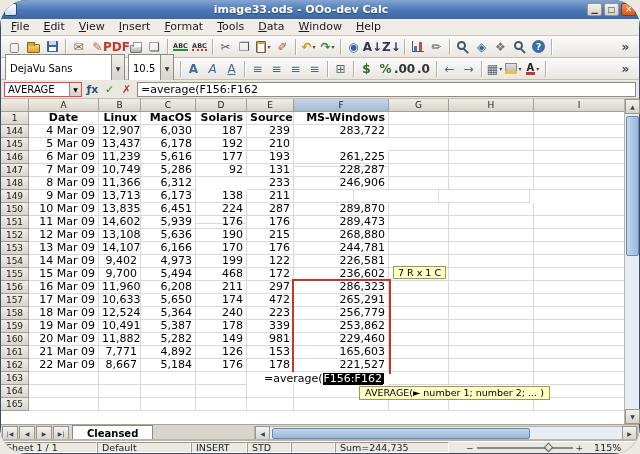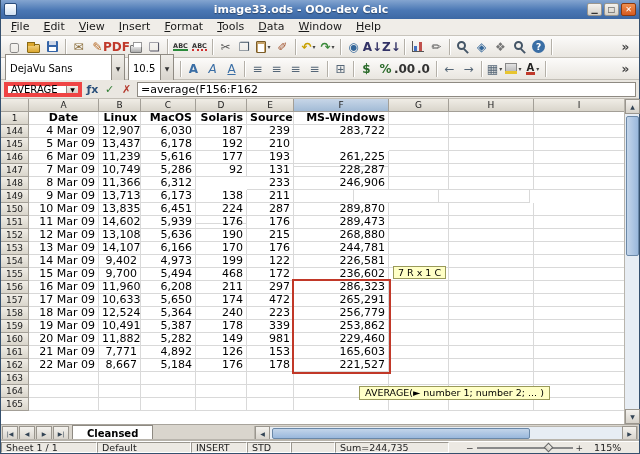--- a/index.html
+++ b/index.html
@@ -1,18 +1,18 @@
 <!DOCTYPE html>
 <html><head>
 <meta charset="utf-8">
 <style>
   * { margin:0; padding:0; box-sizing:border-box; }
   html,body { width:640px; height:454px; overflow:hidden; }
   body { font-family:"DejaVu Sans","Liberation Sans",sans-serif; background:#ece9e3; font-size:11px; }
-  #window { position:relative; width:640px; height:454px; background:#5eead4; box-shadow:inset 0 0 0 1px #35506e; overflow:hidden; }
+  #window { position:relative; width:640px; height:454px; background:#5eead4; box-shadow:inset 0 0 0 1px #35506e; overflow:hidden;border-radius:27px; }
 
   
   #titlebar { position:absolute; left:1px; top:0; width:638px; height:19px;
     background:linear-gradient(#84a5d0,#4a77b4 55%,#3c68a4); display:flex; align-items:center; padding:0 3px; }
   #app-icon { width:13px; height:13px; background:linear-gradient(#fff,#cfe0f2); border:1px solid #2a4c7a; border-radius:2px; }
   #title-text { flex:1; text-align:center; color:#fff; font-weight:bold; font-size:11px; text-shadow:0 1px 1px rgba(0,0,0,.4); white-space:nowrap; overflow:hidden; }
   .winbtn { width:15px; height:13px; margin-left:2px; display:flex; align-items:center; justify-content:center;
     font-size:8px; color:#333; background:linear-gradient(#f4f2ee,#d4d0c8); border:1px solid #9a968e; border-radius:2px; }
   .winbtn.close { background:linear-gradient(#f09050,#d55a20); color:#fff; border-color:#8a3a10; font-weight:bold; }
 
@@ -58,21 +58,21 @@
   .i-bgcolor { width:12px; height:11px; background:linear-gradient(#e2e2e2,#b2b2b2); border:1px solid #888; position:relative; }
   .i-bgcolor::after { content:""; position:absolute; left:-1px; right:-1px; bottom:-1px; height:3px; background:#e8c530; }
   .i-fontcolor { font-size:10px; font-weight:bold; color:#222; line-height:9px; border-bottom:3px solid #c0392b; padding:0 1px; }
   .i-abc { font-size:6.5px; font-weight:bold; color:#333; line-height:6px; text-align:center; }
   .i-abc.chk { border-bottom:2px solid #2a8a3a; }
   .i-abc.sqg { border-bottom:2px dotted #d03030; }
 
   
   #formulabar { position:absolute; left:1px; top:80px; width:638px; height:19px; background:#eae7e1;
     border-bottom:1px solid #c2beb6; display:flex; align-items:center; padding:0 3px; }
-  #namebox { width:78px; height:15px; background:#fff; border:4px solid #ef4444; display:flex; align-items:center; }
+  #namebox { width:78px; height:15px; background:#fff; border:1px solid #ef4444; display:flex; align-items:center; }
   #namebox .cval { flex:1; padding-left:3px; font-size:10px; }
   #namebox .carr { width:12px; height:100%; background:linear-gradient(#f0eee9,#d6d2ca); border-left:1px solid #8e8a82; display:flex; align-items:center; justify-content:center; font-size:6px; }
   #fbbtns { display:flex; align-items:center; margin:0 2px; }
   .fbtn { width:17px; height:16px; display:flex; align-items:center; justify-content:center; border-radius:2px; }
   #formula-input { flex:1; height:15px; background:#fff; border:1px solid #8e8a82; font-size:11px; padding:0 3px; line-height:13px; white-space:nowrap; overflow:hidden; }
 
   
   #grid { position:absolute; left:1px; top:99px; width:623px; height:325px; background:#fff; overflow:hidden; }
   .ghr { display:flex; height:13px; }
   .ghc, .rh, #corner { background:linear-gradient(#f0ede6,#d9d5cb); border-right:1px solid #a39f97; border-bottom:1px solid #a39f97;
@@ -622,20 +622,25 @@
           <div class="gc ar" style="width: 51px;"></div>
           <div class="gc ar" style="width: 47px;"></div>
           <div class="gc ar" style="width: 95px;"></div>
           <div class="gc ar" style="width: 60px;"></div>
           <div class="gc ar" style="width: 85px;"></div>
           <div class="gc ar" style="width: 91px;"></div>
         </div>
       </div>
     <div id="range-border"></div>
     <div id="range-tip">7 R x 1 C</div>
+    <div id="edit-overlay">
+      <span id="edit-prefix">=average(</span>
+      <span id="edit-range">F156:F162</span>
+      <span id="edit-caret"></span>
+    </div>
     <div id="fn-tip">AVERAGE(► number 1; number 2; ... )</div>
   </div>
 
   <div id="vscroll">
     <div id="vs-up" class="sbtn">▲</div>
     <div id="vs-thumb"></div>
     <div id="vs-down" class="sbtn">▼</div>
   </div>
 
   <div id="tabbar">

